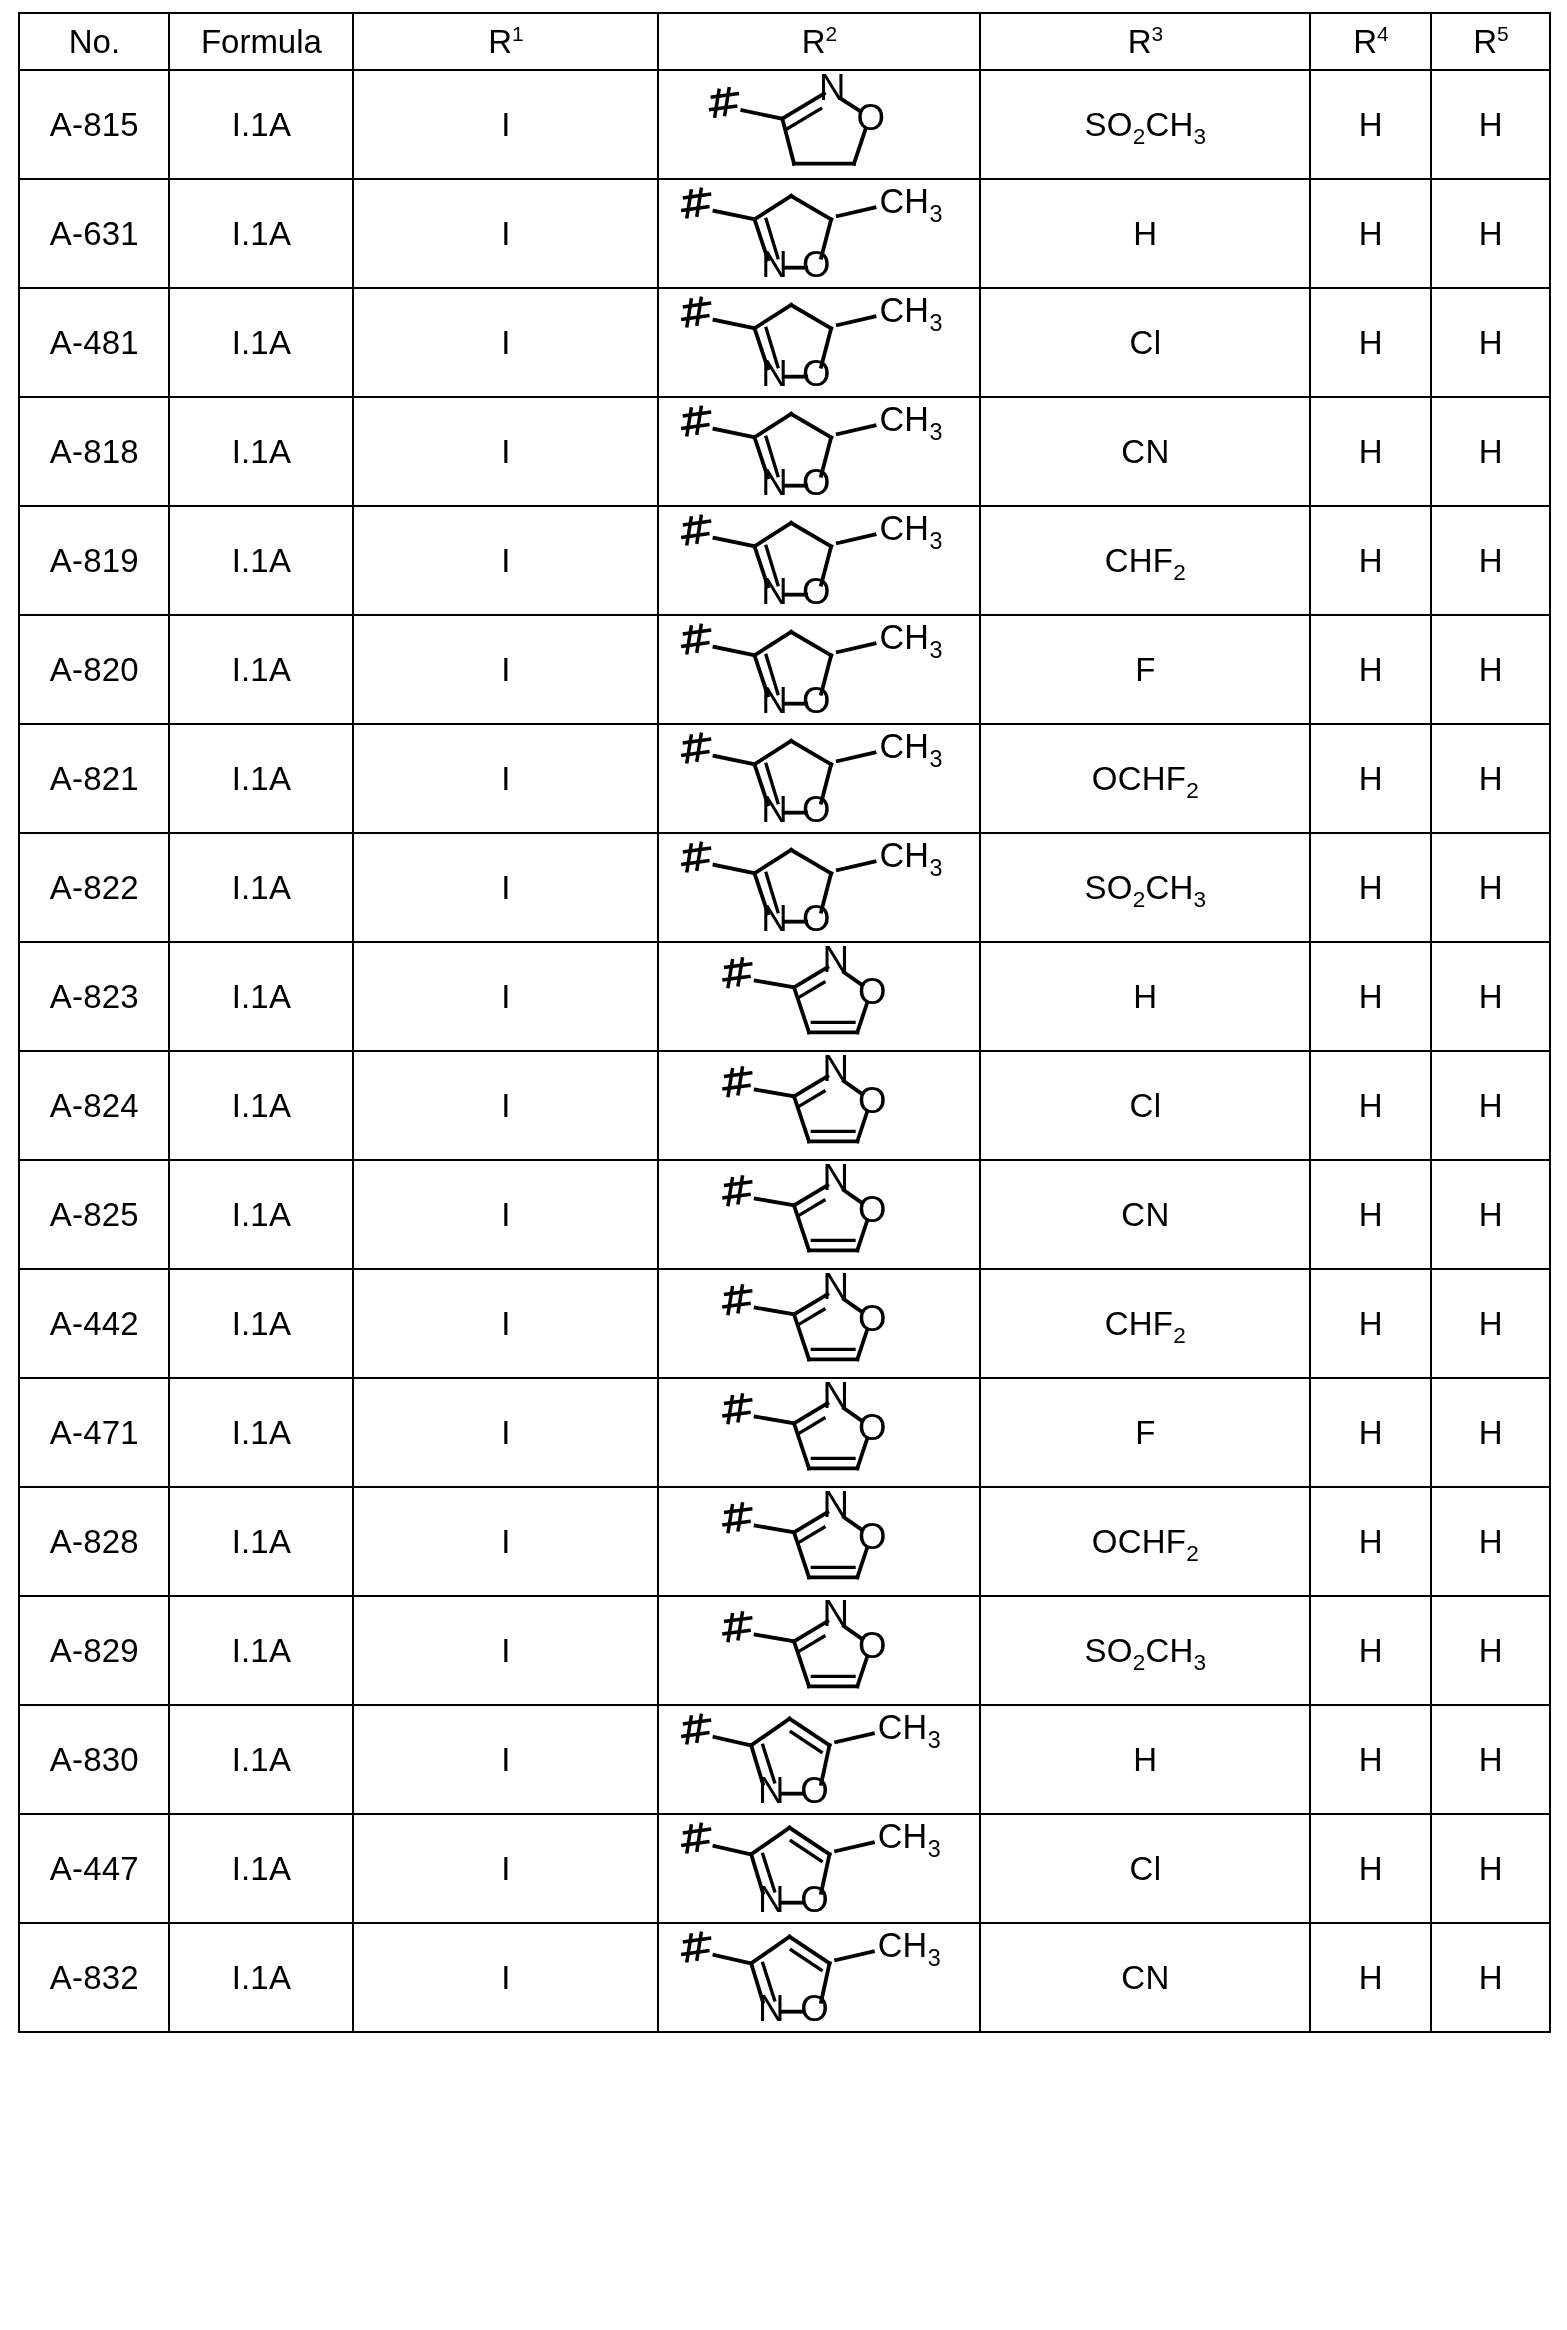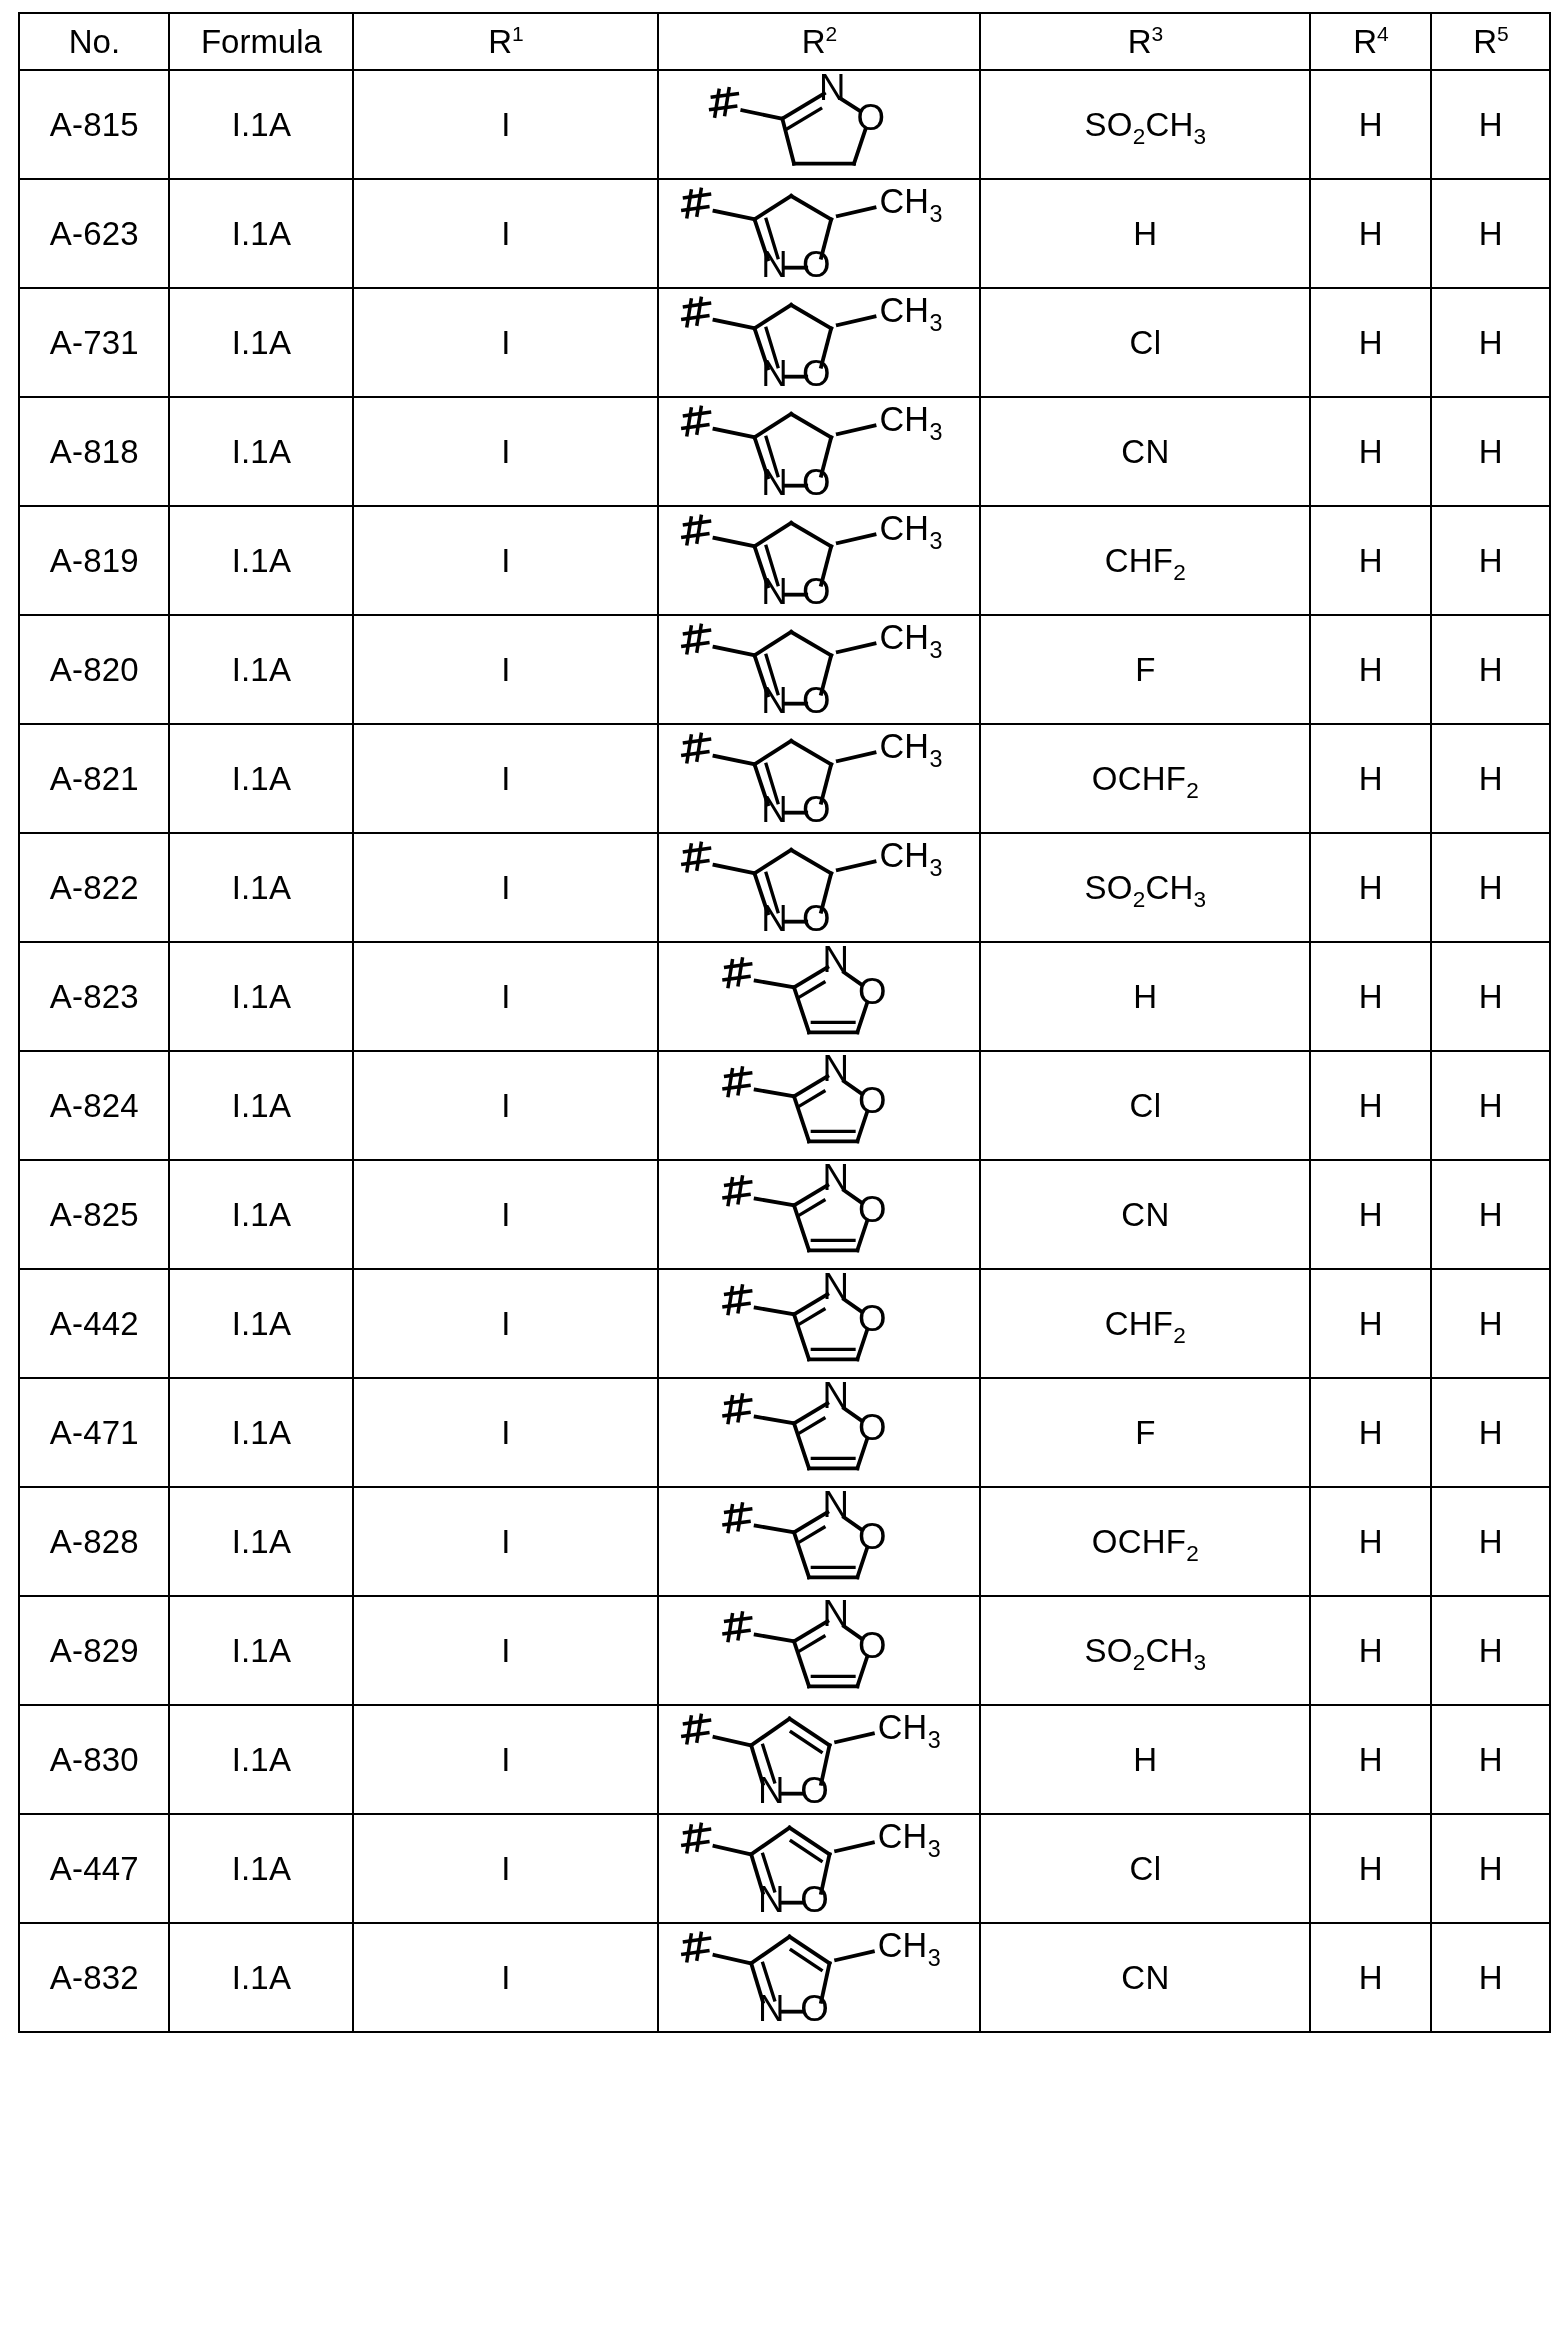--- a/index.html
+++ b/index.html
@@ -132,21 +132,21 @@
                 <text x="186" y="22" font-size="44" font-family="&quot;Liberation Sans&quot;, sans-serif" fill="#000" text-anchor="middle" dominant-baseline="middle">N</text>
                 <text x="232" y="58" font-size="44" font-family="&quot;Liberation Sans&quot;, sans-serif" fill="#000" text-anchor="middle" dominant-baseline="middle">O</text>
               </svg>
             </div>
           </td>
           <td class="cell-r3"><span class="formula-txt"><span>SO</span><span class="sub">2</span><span>CH</span><span class="sub">3</span></span></td>
           <td class="cell-r4">H</td>
           <td class="cell-r5">H</td>
         </tr>
         <tr>
-          <td class="cell-no">A-623</td>
+          <td class="cell-no">A-631</td>
           <td class="cell-formula">I.1A</td>
           <td class="cell-r1">I</td>
           <td class="cell-r2" title="#-5-methyl-4,5-dihydroisoxazol-3-yl">
             <div class="struct-wrap">
               <svg width="311" height="105" viewBox="0 0 372 126" style="font-size:40px">
                 <g>
                   <line x1="24" y1="20" x2="54" y2="16" stroke="#000" stroke-width="4.2" stroke-linecap="square"></line>
                   <line x1="22" y1="35" x2="52" y2="31" stroke="#000" stroke-width="4.2" stroke-linecap="square"></line>
                   <line x1="32" y1="12" x2="27" y2="43" stroke="#000" stroke-width="4.2" stroke-linecap="square"></line>
                   <line x1="44" y1="10" x2="39" y2="41" stroke="#000" stroke-width="4.2" stroke-linecap="square"></line>
@@ -166,21 +166,21 @@
                   <text x="318" y="42" font-size="28" font-family="&quot;Liberation Sans&quot;, sans-serif" fill="#000" text-anchor="start" dominant-baseline="middle">3</text>
                 </g>
               </svg>
             </div>
           </td>
           <td class="cell-r3"><span class="formula-txt"><span>H</span></span></td>
           <td class="cell-r4">H</td>
           <td class="cell-r5">H</td>
         </tr>
         <tr>
-          <td class="cell-no">A-731</td>
+          <td class="cell-no">A-481</td>
           <td class="cell-formula">I.1A</td>
           <td class="cell-r1">I</td>
           <td class="cell-r2" title="#-5-methyl-4,5-dihydroisoxazol-3-yl">
             <div class="struct-wrap">
               <svg width="311" height="105" viewBox="0 0 372 126" style="font-size:40px">
                 <g>
                   <line x1="24" y1="20" x2="54" y2="16" stroke="#000" stroke-width="4.2" stroke-linecap="square"></line>
                   <line x1="22" y1="35" x2="52" y2="31" stroke="#000" stroke-width="4.2" stroke-linecap="square"></line>
                   <line x1="32" y1="12" x2="27" y2="43" stroke="#000" stroke-width="4.2" stroke-linecap="square"></line>
                   <line x1="44" y1="10" x2="39" y2="41" stroke="#000" stroke-width="4.2" stroke-linecap="square"></line>

